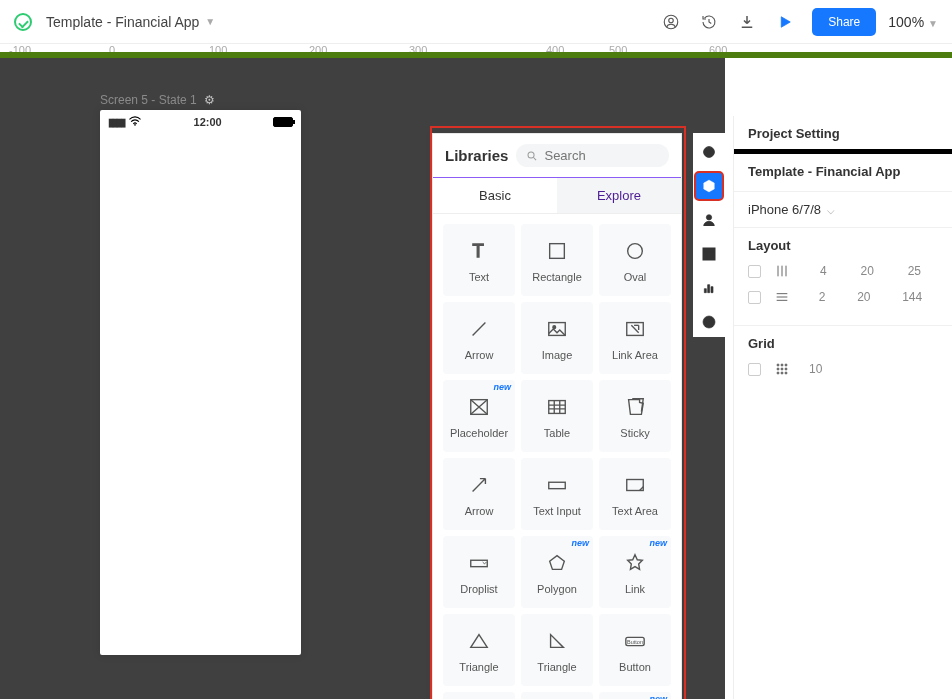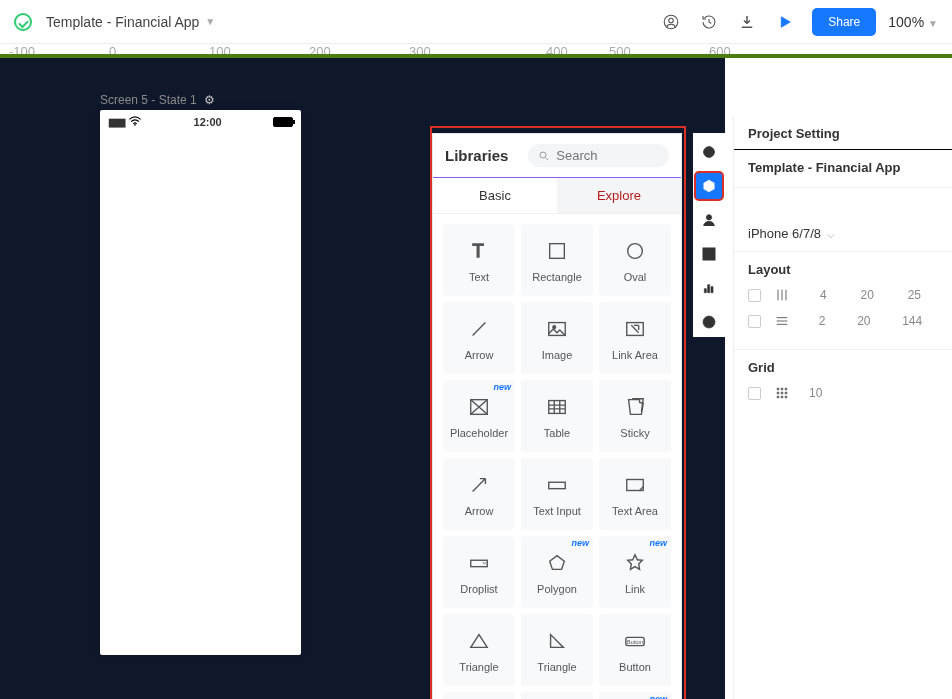--- a/index.html
+++ b/index.html
@@ -11,61 +11,61 @@
   .doc-title { font-size:14px; color:#444; margin-right:6px;}
   .chev { color:#aaa; font-size:10px;}
   .topbar-spacer { flex:1;}
   .tb-icon { width:30px; height:30px; display:flex; align-items:center; justify-content:center; color:#555; margin:0 4px; cursor:pointer;}
   .tb-icon svg{width:18px;height:18px;stroke:#555;}
   .play svg{fill:#1677ff;stroke:#1677ff;}
   .share-btn { background:#1677ff; color:#fff; border:none; border-radius:5px; padding:7px 16px; font-size:12px; margin:0 8px; cursor:pointer;}
   .zoom { font-size:14px; color:#333; margin-left:4px;}
   .zoom .chev{margin-left:4px;}
   
-  .ruler { height:14px; position:relative; border-bottom:4px solid #4d7c0f; font-size:13px; color:#aaa; overflow:hidden;}
+  .ruler { height:14px; position:relative; border-bottom:6px solid #4d7c0f; font-size:11px; color:#aaa; overflow:hidden;}
   .ruler-cell{position:absolute;top:0;}
   
   .main { position:absolute; top:58px; left:0; right:0; bottom:0; }
-  .canvas { position:absolute; left:0; top:0; width:725px; height:100%; background:#0f172a;}
+  .canvas { position:absolute; left:0; top:0; width:725px; height:100%; background:#404040;}
   .screen-label { position:absolute; left:100px; top:35px; font-size:12px; color:#8a8a8a;}
   .gear { color:#c0c0c0; margin-left:4px;}
   .phone { position:absolute; left:100px; top:52px; width:201px; height:545px; background:#fff; box-shadow:0 0 8px rgba(0,0,0,0.12); border-radius:2px;}
   .statusbar { height:24px; display:flex; align-items:center; justify-content:space-between; padding:0 8px; font-size:11px; font-weight:600;}
   .statusbar .left, .statusbar .right{display:flex;align-items:center;gap:4px;}
   .sig-icon, .wifi-icon, .batt-icon { display:inline-block;}
   .sig-icon{letter-spacing:-2px;}
   .batt-icon{width:20px;height:10px;border:1px solid #000;border-radius:2px;background:#000;position:relative;}
   .batt-icon:after{content:"";position:absolute;right:-3px;top:2px;width:2px;height:4px;background:#000;}
   
   .lib-outline{position:absolute; left:430px; top:68px; width:256px; height:622px; border:2px solid #d93025; pointer-events:none; z-index:30;}
   .lib-panel { position:absolute; left:432px; top:75px; width:250px; height:615px; background:#fff; border:1px solid #e8e8e8; box-shadow:-2px 0 6px rgba(0,0,0,0.04); z-index:20;}
-  .lib-head { display:flex; align-items:center; padding:10px 12px; gap:20px;}
+  .lib-head { display:flex; align-items:center; padding:10px 12px; gap:8px;}
   .lib-title { font-size:15px; font-weight:600;}
   .search-wrap { flex:1; display:flex; align-items:center; background:#f4f5f6; border-radius:16px; padding:4px 10px; color:#999; gap:6px;}
   .search-wrap input { border:none; background:transparent; outline:none; width:100%; font-size:13px;}
   .lib-tabs { display:flex; border-top:1px solid #8b5cf6; border-bottom:1px solid #eee;}
   .lib-tab { flex:1; text-align:center; padding:10px 0; font-size:13px; color:#333; cursor:pointer;}
-  .lib-tab.inactive { background:#f4f5f6; color:#b91c1c;}
+  .lib-tab.inactive { background:#f4f5f6; color:#4c1d95;}
   .lib-grid { padding:10px; display:grid; grid-template-columns:repeat(3, 72px); gap:6px; overflow:auto; height:520px; align-content:start;}
   .comp { width:72px; height:72px; background:#f8f9fa; border-radius:4px; display:flex; flex-direction:column; align-items:center; justify-content:center; gap:6px; font-size:11px; color:#555; position:relative; cursor:pointer;}
   .comp .ic { width:28px; height:28px; display:flex; align-items:center; justify-content:center; color:#555;}
   .comp .ic svg{width:22px;height:22px;stroke:#555;fill:none;stroke-width:1.5;}
   .new-badge{position:absolute;top:2px;right:4px;font-size:9px;font-style:italic;color:#1677ff;font-weight:600;}
   
   .tool-strip { position:absolute; left:693px; top:75px; width:32px; background:#fff; z-index:25; display:flex; flex-direction:column; align-items:center; gap:4px; padding-top:4px;}
   .tool-strip .titem{width:30px;height:30px;display:flex;align-items:center;justify-content:center;border-radius:5px;cursor:pointer;color:#333;}
   .tool-strip .titem.active{background:#1677ff;color:#fff;}
   .tool-strip .titem svg{width:16px;height:16px;fill:currentColor;stroke:currentColor;}
   .tool-strip .titem.outline{border:2px solid #d93025;}
   
   .settings { position:absolute; right:0; top:58px; width:219px; height:calc(100% - 58px); border-left:1px solid #eee; background:#fff; padding:0; }
-  .settings-head{ font-size:13px; font-weight:700; padding:10px 14px 8px; border-bottom:1px solid #000000;}
+  .settings-head{ font-size:13px; font-weight:700; padding:10px 14px 8px; border-bottom:5px solid #000000;}
   .set-section{ padding:10px 14px; border-bottom:1px solid #f0f0f0;}
   .proj-name{ font-size:13px; font-weight:600; margin-bottom:2px;}
-  .device-row{ display:flex; align-items:flex-end; gap:6px; font-size:13px; color:#333;margin-top:28px;}
+  .device-row{ display:flex; align-items:flex-end; gap:6px; font-size:13px; color:#333;}
   .label-h{font-size:13px; font-weight:600; margin-bottom:10px;}
   .layout-row{ display:flex; align-items:center; gap:12px; font-size:12px; color:#888; margin-bottom:10px;}
   .cb{ width:13px; height:13px; border:1px solid #ccc; border-radius:2px; }
   .layout-icon{width:18px;display:flex;justify-content:center;}
   .layout-icon svg{width:16px;height:16px;stroke:#666;fill:none;stroke-width:1.5;}
   .nums{flex:1;display:flex;justify-content:space-around;}
 </style>
 </head>
 <body>
 

